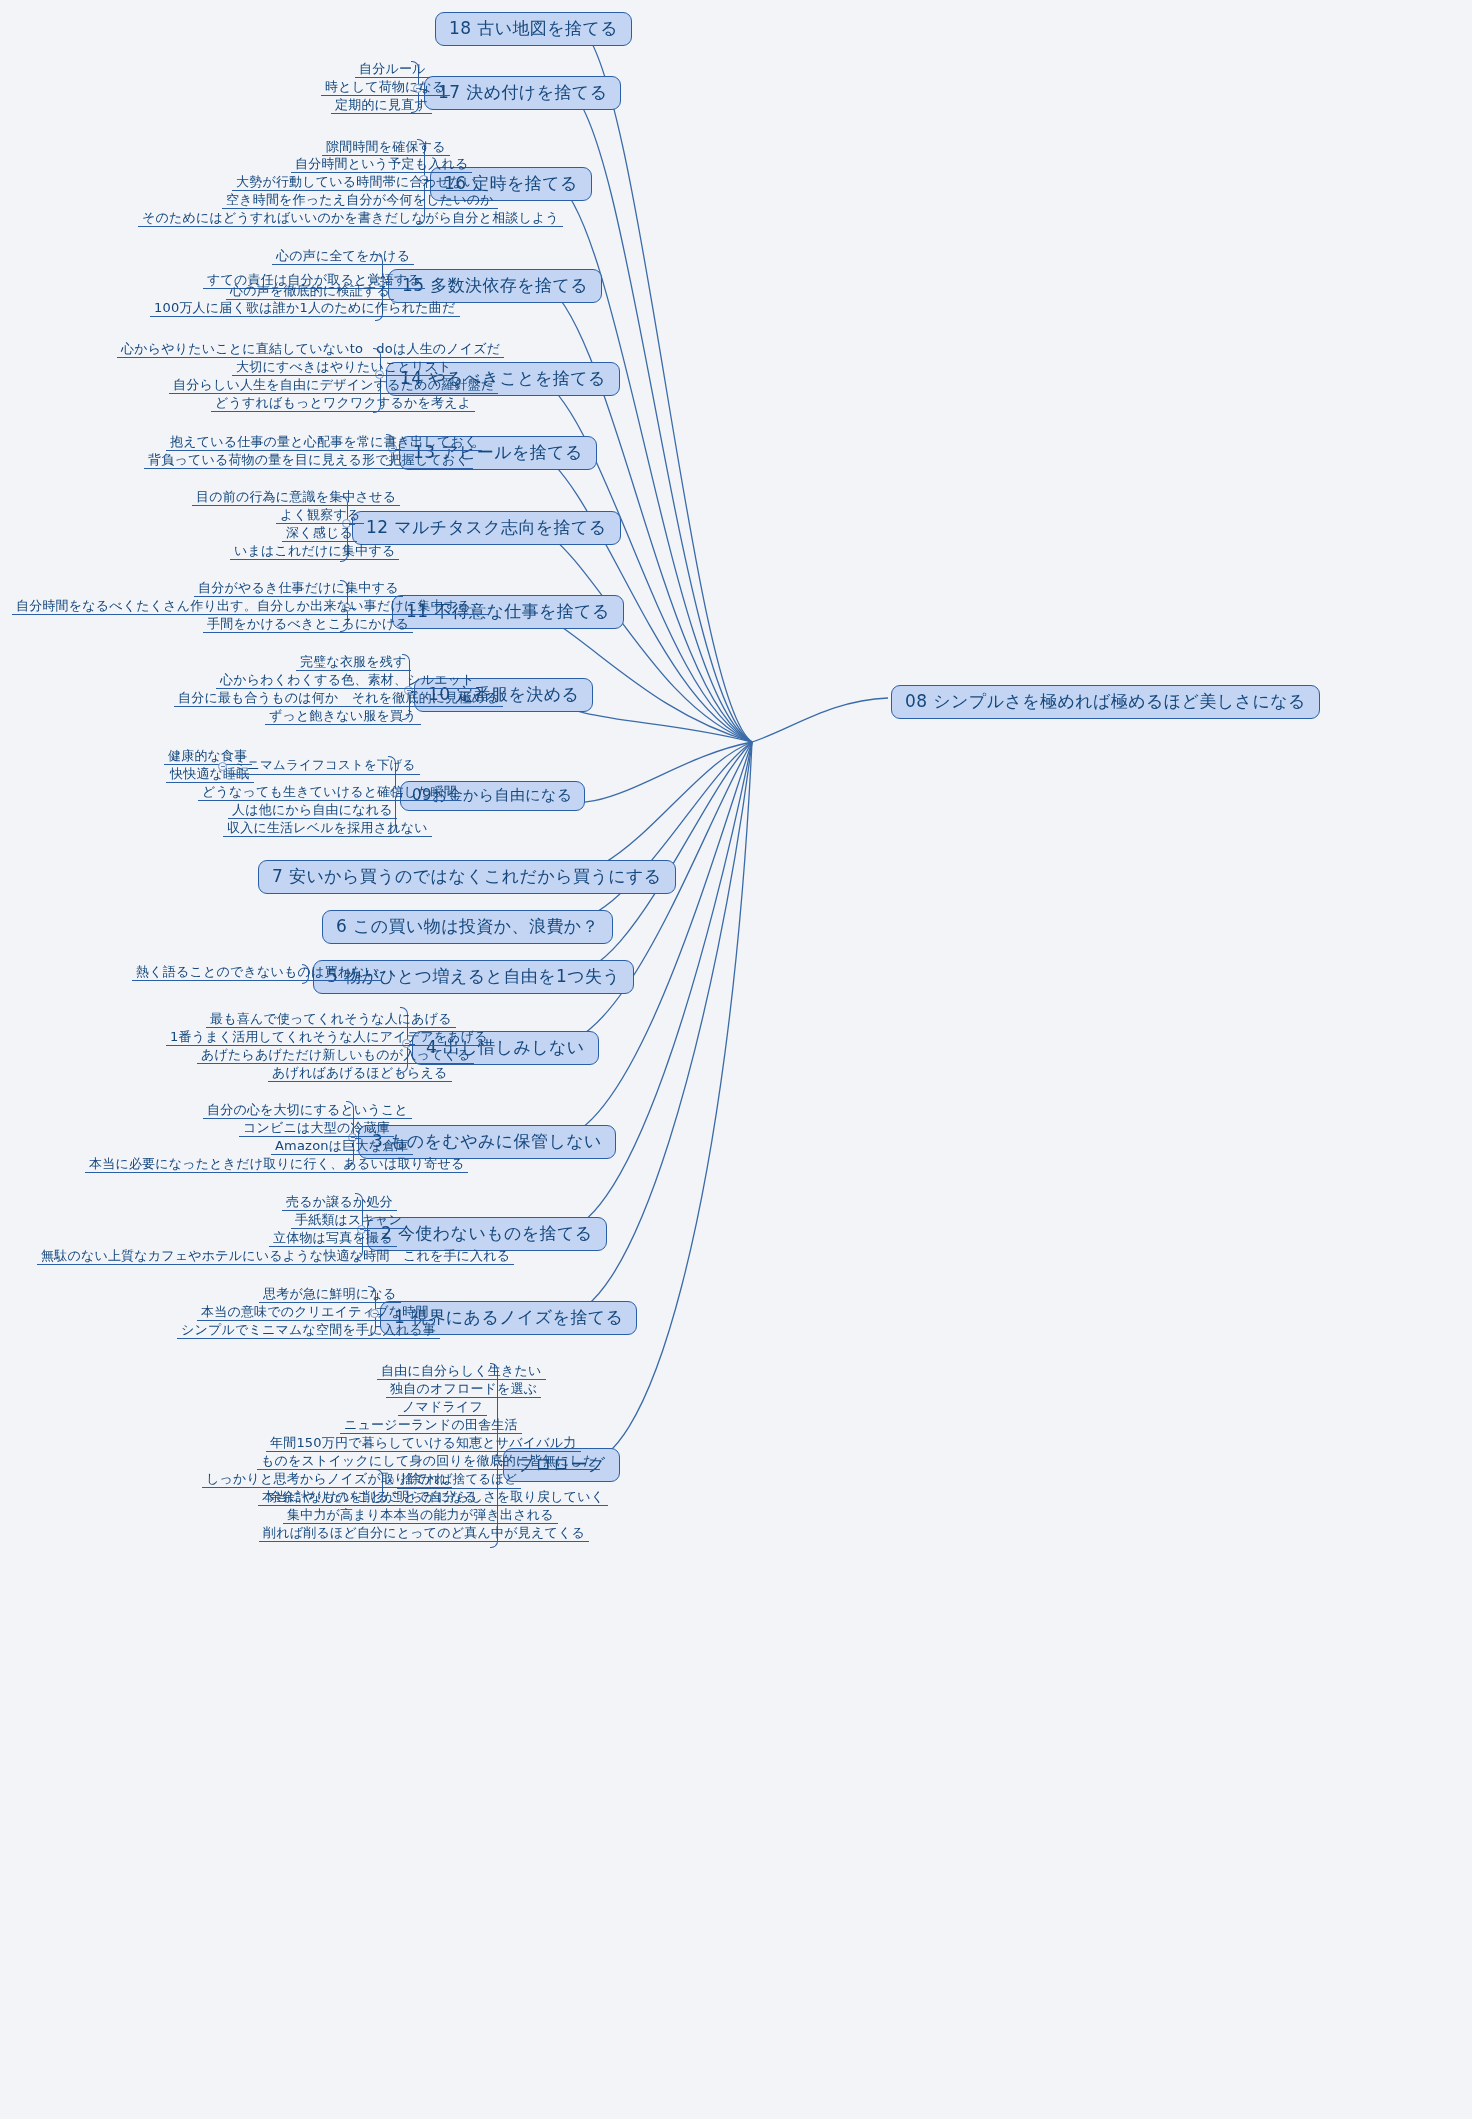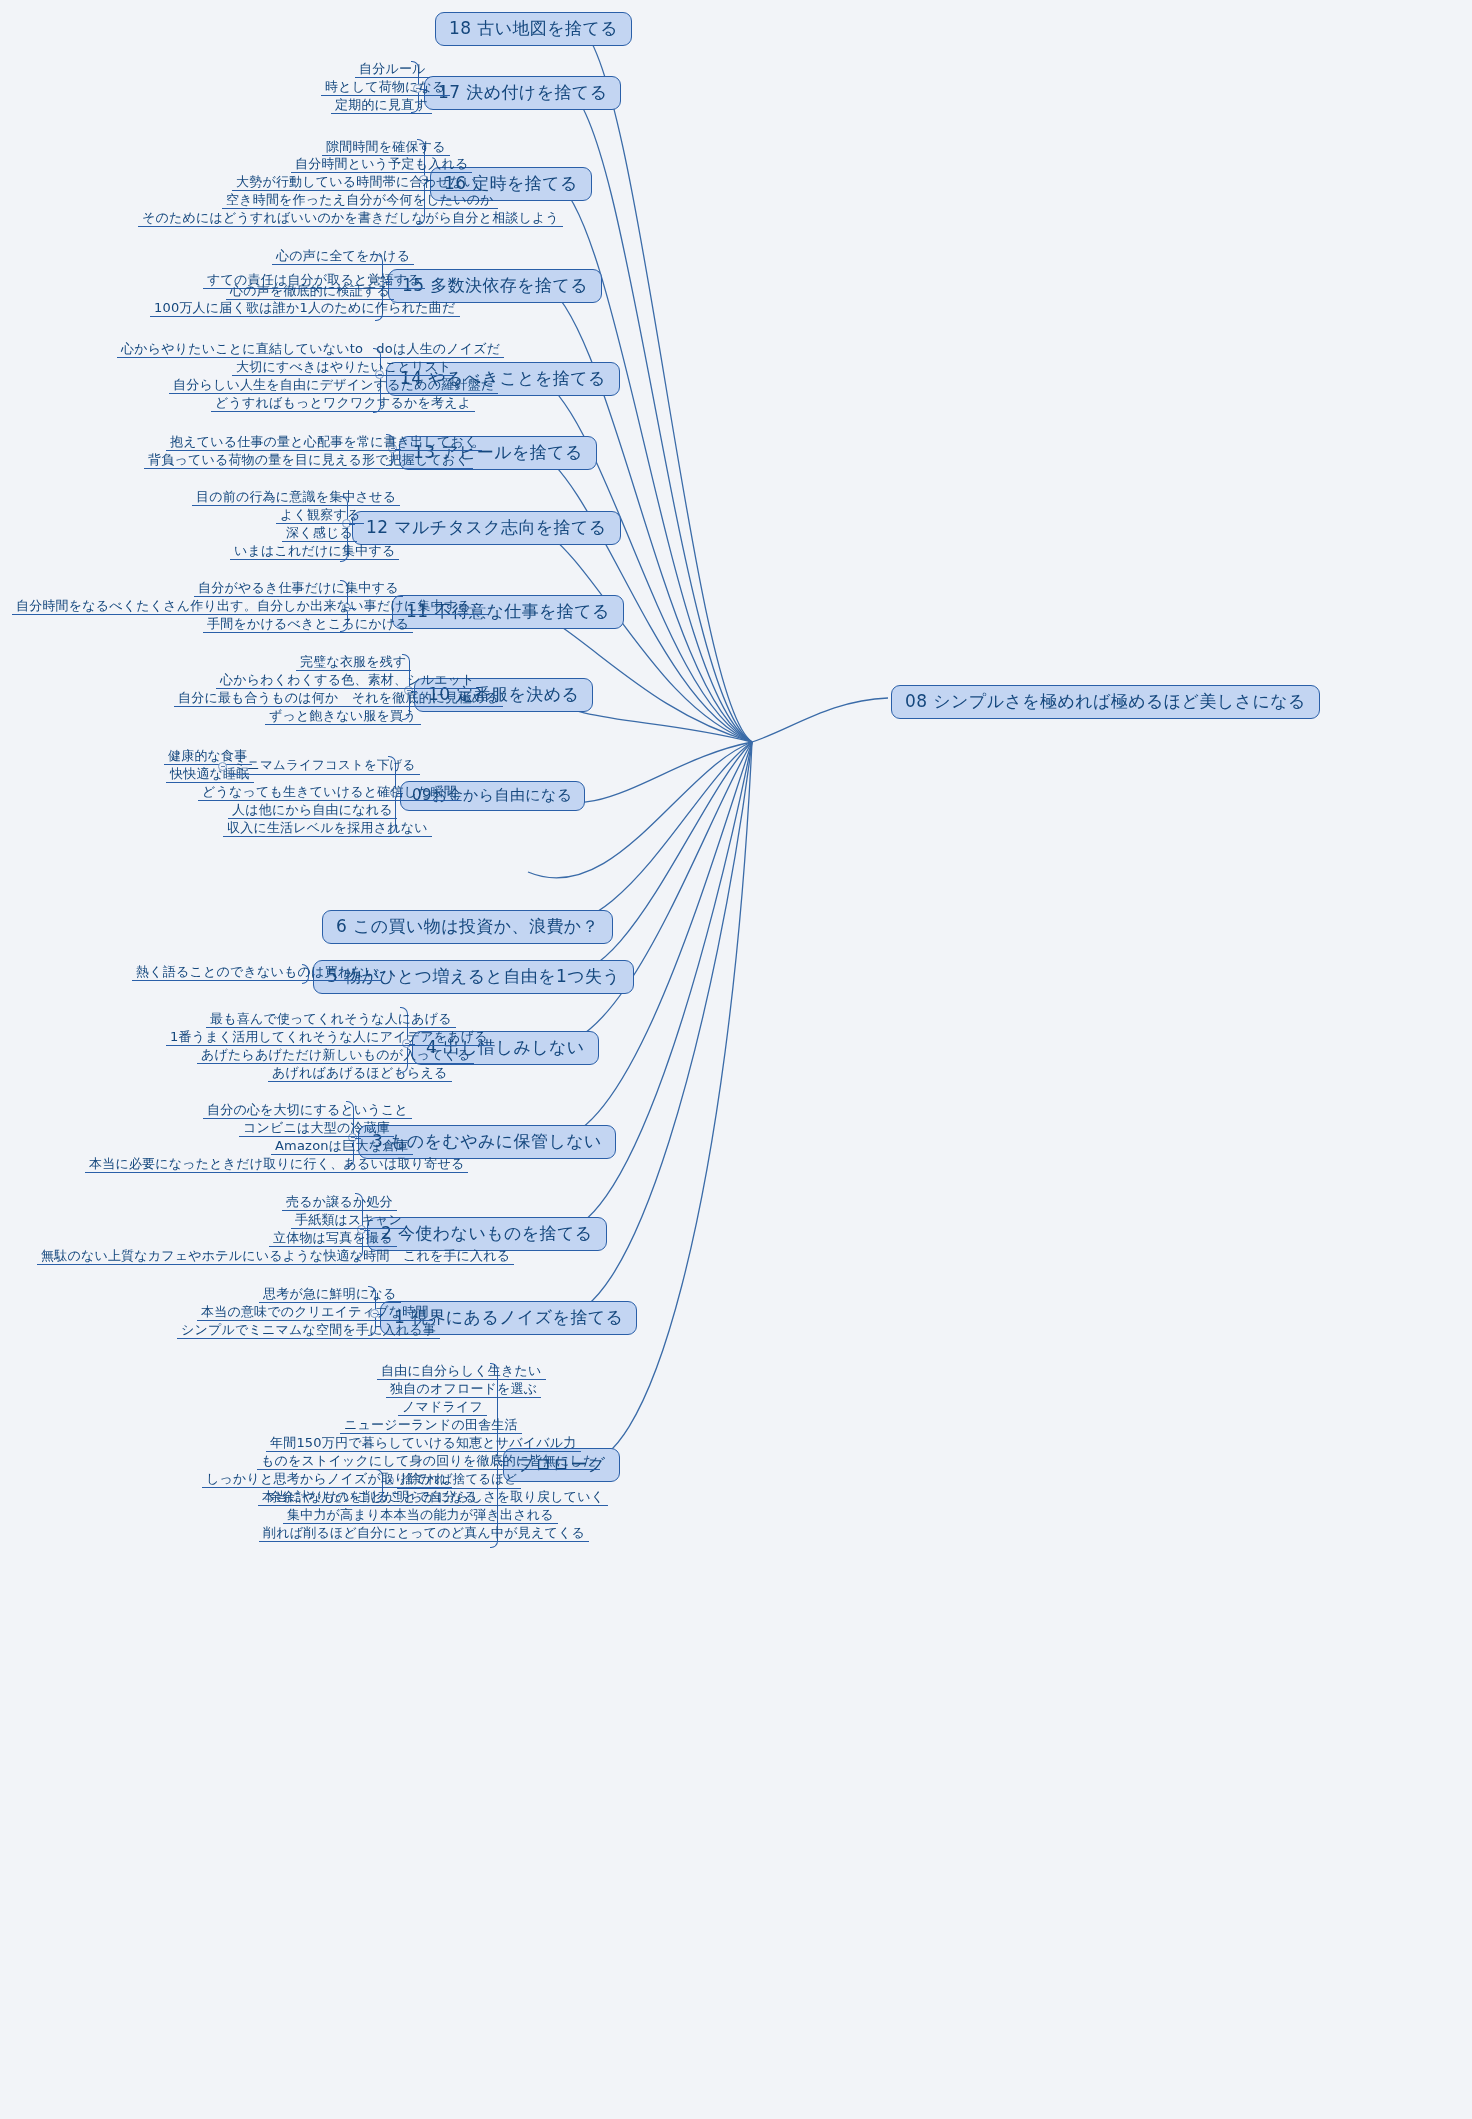--- a/index.html
+++ b/index.html
@@ -200,20 +200,21 @@
   <div class="node leaf" style="left:164px; top:749px;">健康的な食事</div>
   <div class="node leaf" style="left:166px; top:767px;">快快適な睡眠</div>
   <div class="node leaf sub" style="left:230px; top:759px;">ミニマムライフコストを下げる</div>
   <div class="collapse" style="left:218px; top:762px;"></div>
   <div class="node leaf" style="left:198px; top:785px;">どうなっても生きていけると確信した瞬間</div>
   <div class="node leaf" style="left:228px; top:803px;">人は他にから自由になれる</div>
   <div class="node leaf" style="left:223px; top:821px;">収入に生活レベルを採用されない</div>
 
   <div class="node topic" style="left:891px; top:685px;">08   シンプルさを極めれば極めるほど美しさになる</div>
 
+  <div class="node topic" style="left:258px; top:860px;">7   安いから買うのではなくこれだから買うにする</div>
 
   <div class="node topic" style="left:322px; top:910px;">6   この買い物は投資か、浪費か？</div>
 
   <div class="node topic" style="left:313px; top:960px;">5   物がひとつ増えると自由を1つ失う</div>
   <div class="bracket" style="left:302px; top:964px; width:7px; height:20px;"></div>
   <div class="node leaf" style="left:132px; top:965px;">熱く語ることのできないものは買わない</div>
 
   <div class="node topic" style="left:412px; top:1031px;">4   出し惜しみしない</div>
   <div class="bracket" style="left:400px; top:1007px; width:8px; height:66px;"></div>
   <div class="collapse" style="left:402px; top:1039px;"></div>

